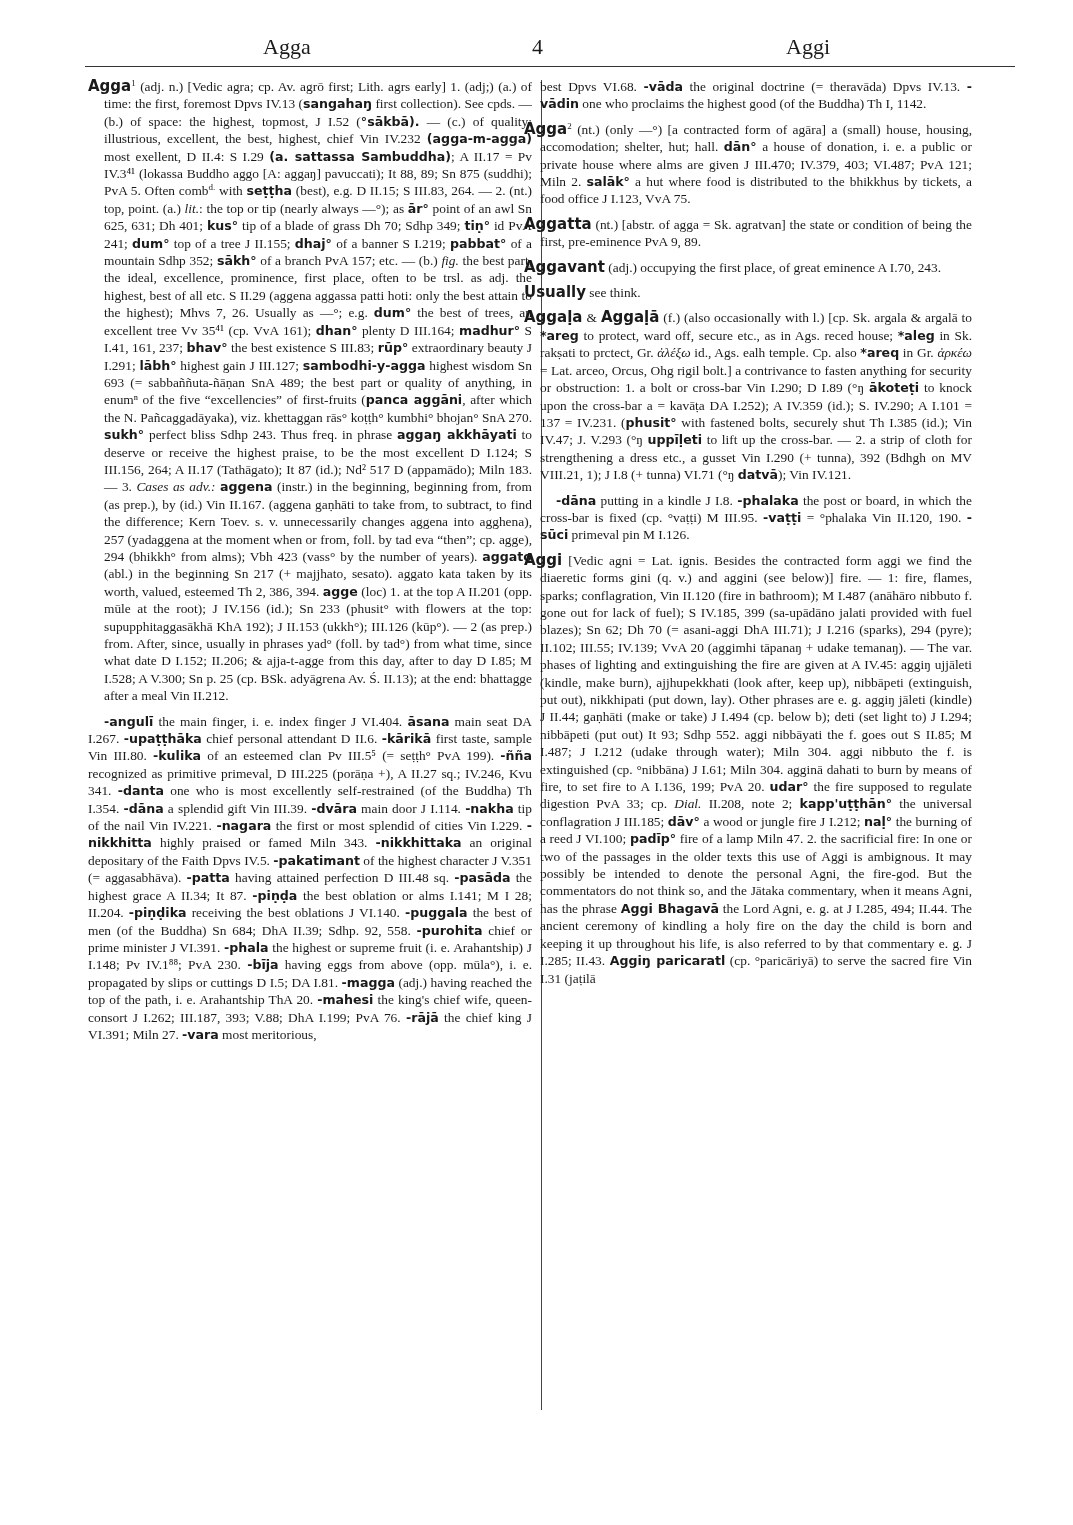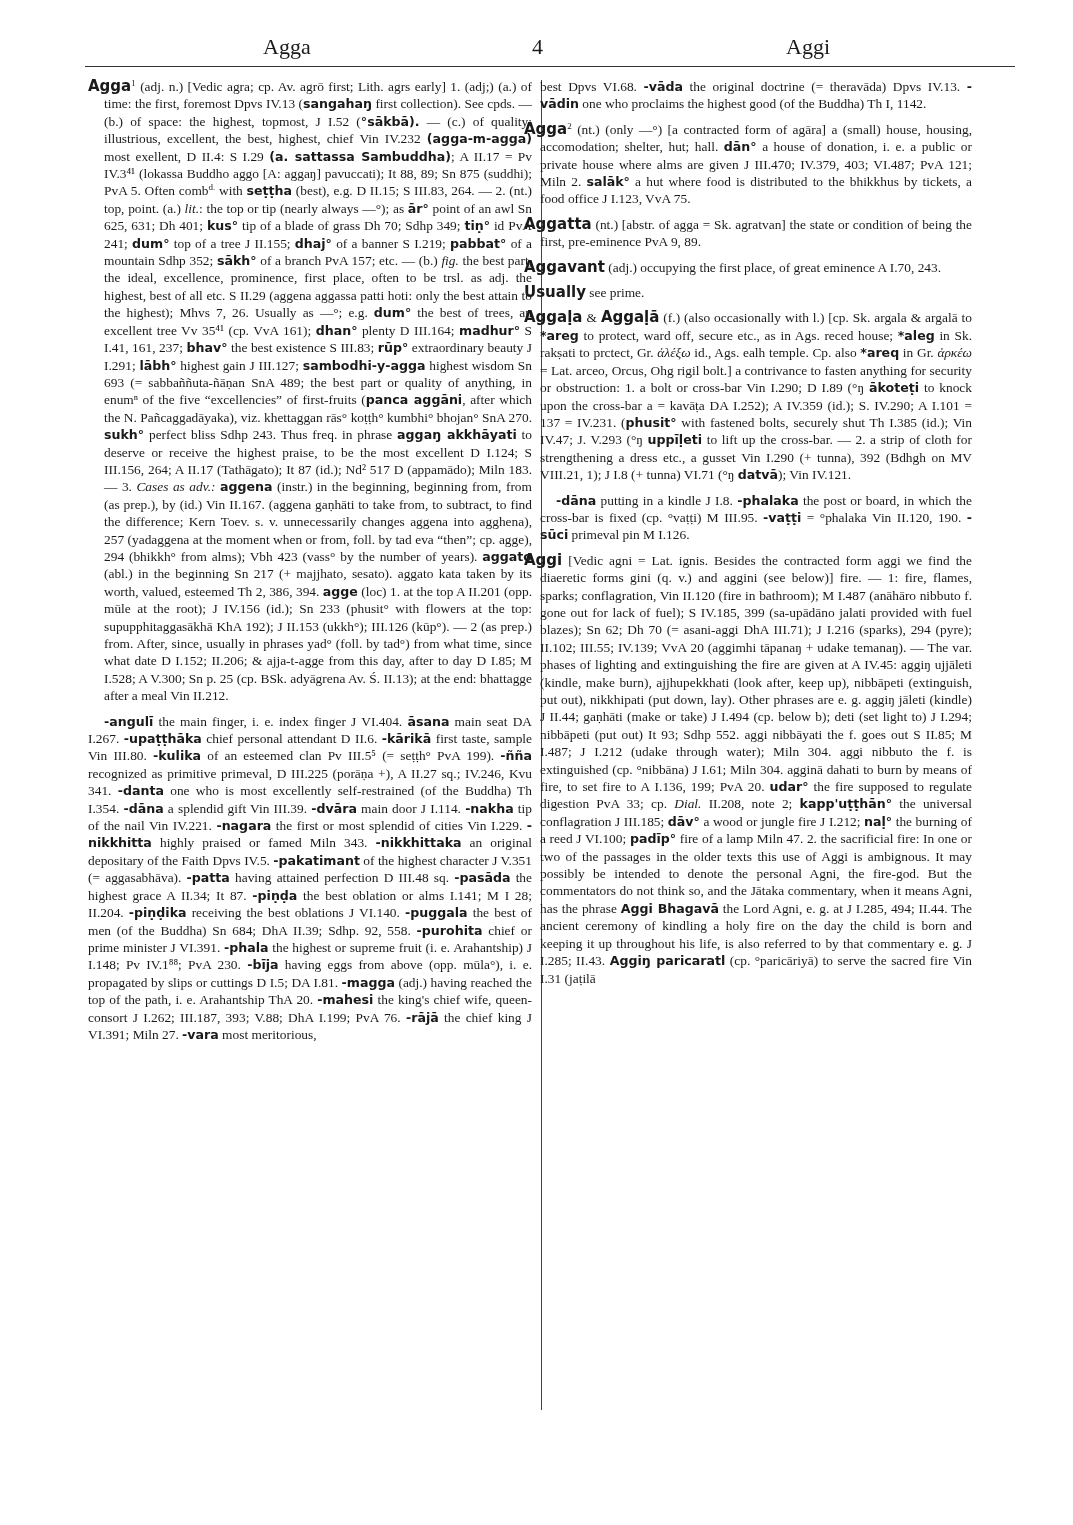--- a/index.html
+++ b/index.html
@@ -37,17 +37,17 @@
 <div class="col col-left" id="col-left">
     <p class="entry"><span class="hw">Agga</span><span class="sup">1</span><span> (adj. n.) [Vedic agra; cp. Av. agrō first; Lith. agrs early] 1. (adj;) (a.) of time: the first, foremost Dpvs IV.13 (</span><span class="b">sangahaŋ</span><span> first collection). See cpds. — (b.) of space: the highest, topmost, J I.52 (</span><span class="b">°sākbā).</span><span> — (c.) of quality: illustrious, excellent, the best, highest, chief Vin IV.232 </span><span class="b">(agga-m-agga)</span><span> most exellent, D II.4: S I.29 </span><span class="b">(a. sattassa Sambuddha)</span><span>; A II.17 = Pv IV.3⁴¹ (lokassa Buddho aggo [A: aggaŋ] pavuccati); It 88, 89; Sn 875 (suddhi); PvA 5. Often comb</span><span class="sup">d.</span><span> with </span><span class="b">seṭṭha</span><span> (best), e.g. D II.15; S III.83, 264. — 2. (nt.) top, point. (a.) </span><span class="i">lit.</span><span>: the top or tip (nearly always —°); as </span><span class="b">ār°</span><span> point of an awl Sn 625, 631; Dh 401; </span><span class="b">kus°</span><span> tip of a blade of grass Dh 70; Sdhp 349; </span><span class="b">tiṇ°</span><span> id PvA 241; </span><span class="b">dum°</span><span> top of a tree J II.155; </span><span class="b">dhaj°</span><span> of a banner S I.219; </span><span class="b">pabbat°</span><span> of a mountain Sdhp 352; </span><span class="b">sākh°</span><span> of a branch PvA 157; etc. — (b.) </span><span class="i">fig.</span><span> the best part, the ideal, excellence, prominence, first place, often to be trsl. as adj. the highest, best of all etc. S II.29 (aggena aggassa patti hoti: only the best attain to the highest); Mhvs 7, 26. Usually as —°; e.g. </span><span class="b">dum°</span><span> the best of trees, an excellent tree Vv 35⁴¹ (cp. VvA 161); </span><span class="b">dhan°</span><span> plenty D III.164; </span><span class="b">madhur°</span><span> S I.41, 161, 237; </span><span class="b">bhav°</span><span> the best existence S III.83; </span><span class="b">rūp°</span><span> extraordinary beauty J I.291; </span><span class="b">lābh°</span><span> highest gain J III.127; </span><span class="b">sambodhi-y-agga</span><span> highest wisdom Sn 693 (= sabbaññuta-ñāṇan SnA 489; the best part or quality of anything, in enumⁿ of the five “excellencies” of first-fruits (</span><span class="b">panca aggāni</span><span>, after which the N. Pañcaggadāyaka), viz. khettaggan rās° koṭṭh° kumbhi° bhojan° SnA 270. </span><span class="b">sukh°</span><span> perfect bliss Sdhp 243. Thus freq. in phrase </span><span class="b">aggaŋ akkhāyati</span><span> to deserve or receive the highest praise, to be the most excellent D I.124; S III.156, 264; A II.17 (Tathāgato); It 87 (id.); Nd² 517 D (appamādo); Miln 183. — 3. </span><span class="i">Cases as adv.:</span><span> </span><span class="b">aggena</span><span> (instr.) in the beginning, beginning from, from (as prep.), by (id.) Vin II.167. (aggena gaṇhāti to take from, to subtract, to find the difference; Kern Toev. s. v. unnecessarily changes aggena into agghena), 257 (yadaggena at the moment when or from, foll. by tad eva “then”; cp. agge), 294 (bhikkh° from alms); Vbh 423 (vass° by the number of years). </span><span class="b">aggato</span><span> (abl.) in the beginning Sn 217 (+ majjhato, sesato). aggato kata taken by its worth, valued, esteemed Th 2, 386, 394. </span><span class="b">agge</span><span> (loc) 1. at the top A II.201 (opp. mūle at the root); J IV.156 (id.); Sn 233 (phusit° with flowers at the top: supupphitaggasākhā KhA 192); J II.153 (ukkh°); III.126 (kūp°). — 2 (as prep.) from. After, since, usually in phrases yad° (foll. by tad°) from what time, since what date D I.152; II.206; &amp; ajja-t-agge from this day, after to day D I.85; M I.528; A V.300; Sn p. 25 (cp. BSk. adyāgrena Av. Ś. II.13); at the end: bhattagge after a meal Vin II.212.</span></p>
     <p class="entry sub"><span class="b">-angulī</span><span> the main finger, i. e. index finger J VI.404. </span><span class="b">āsana</span><span> main seat DA I.267. </span><span class="b">-upaṭṭhāka</span><span> chief personal attendant D II.6. </span><span class="b">-kārikā</span><span> first taste, sample Vin III.80. </span><span class="b">-kulika</span><span> of an esteemed clan Pv III.5⁵ (= seṭṭh° PvA 199). </span><span class="b">-ñña</span><span> recognized as primitive primeval, D III.225 (porāṇa +), A II.27 sq.; IV.246, Kvu 341. </span><span class="b">-danta</span><span> one who is most excellently self-restrained (of the Buddha) Th I.354. </span><span class="b">-dāna</span><span> a splendid gift Vin III.39. </span><span class="b">-dvāra</span><span> main door J I.114. </span><span class="b">-nakha</span><span> tip of the nail Vin IV.221. </span><span class="b">-nagara</span><span> the first or most splendid of cities Vin I.229. </span><span class="b">-nikkhitta</span><span> highly praised or famed Miln 343. </span><span class="b">-nikkhittaka</span><span> an original depositary of the Faith Dpvs IV.5. </span><span class="b">-pakatimant</span><span> of the highest character J V.351 (= aggasabhāva). </span><span class="b">-patta</span><span> having attained perfection D III.48 sq. </span><span class="b">-pasāda</span><span> the highest grace A II.34; It 87. </span><span class="b">-piṇḍa</span><span> the best oblation or alms I.141; M I 28; II.204. </span><span class="b">-piṇḍika</span><span> receiving the best oblations J VI.140. </span><span class="b">-puggala</span><span> the best of men (of the Buddha) Sn 684; DhA II.39; Sdhp. 92, 558. </span><span class="b">-purohita</span><span> chief or prime minister J VI.391. </span><span class="b">-phala</span><span> the highest or supreme fruit (i. e. Arahantship) J I.148; Pv IV.1⁸⁸; PvA 230. </span><span class="b">-bīja</span><span> having eggs from above (opp. mūla°), i. e. propagated by slips or cuttings D I.5; DA I.81. </span><span class="b">-magga</span><span> (adj.) having reached the top of the path, i. e. Arahantship ThA 20. </span><span class="b">-mahesi</span><span> the king's chief wife, queen-consort J I.262; III.187, 393; V.88; DhA I.199; PvA 76. </span><span class="b">-rājā</span><span> the chief king J VI.391; Miln 27. </span><span class="b">-vara</span><span> most meritorious,</span></p>
   </div>
 <div class="col-divider"></div>
 <div class="col col-right" id="col-right">
     <p class="entry cont"><span>best Dpvs VI.68. </span><span class="b">-vāda</span><span> the original doctrine (= theravāda) Dpvs IV.13. </span><span class="b">-vādin</span><span> one who proclaims the highest good (of the Buddha) Th I, 1142.</span></p>
     <p class="entry"><span class="hw">Agga</span><span class="sup">2</span><span> (nt.) (only —°) [a contracted form of agāra] a (small) house, housing, accomodation; shelter, hut; hall. </span><span class="b">dān°</span><span> a house of donation, i. e. a public or private house where alms are given J III.470; IV.379, 403; VI.487; PvA 121; Miln 2. </span><span class="b">salāk°</span><span> a hut where food is distributed to the bhikkhus by tickets, a food office J I.123, VvA 75.</span></p>
     <p class="entry"><span class="hw">Aggatta</span><span> (nt.) [abstr. of agga = Sk. agratvan] the state or condition of being the first, pre-eminence PvA 9, 89.</span></p>
     <p class="entry"><span class="hw">Aggavant</span><span> (adj.) occupying the first place, of great eminence A I.70, 243.</span></p>
-    <p class="entry"><span class="hw">Usually</span><span> see prime.</span></p>
+    <p class="entry"><span class="hw">Usually</span><span> see think.</span></p>
     <p class="entry"><span class="hw">Aggaḷa</span><span> &amp; </span><span class="hw">Aggaḷā</span><span> (f.) (also occasionally with l.) [cp. Sk. argala &amp; argalā to </span><span class="b">*areg</span><span> to protect, ward off, secure etc., as in Ags. reced house; </span><span class="b">*aleg</span><span> in Sk. rakṣati to prctect, Gr. </span><span class="i">ἀλέξω</span><span> id., Ags. ealh temple. Cp. also </span><span class="b">*areq</span><span> in Gr. </span><span class="i">ἀρκέω</span><span> = Lat. arceo, Orcus, Ohg rigil bolt.] a contrivance to fasten anything for security or obstruction: 1. a bolt or cross-bar Vin I.290; D I.89 (°ŋ </span><span class="b">ākoteṭi</span><span> to knock upon the cross-bar a = kavāṭa DA I.252); A IV.359 (id.); S. IV.290; A I.101 = 137 = IV.231. (</span><span class="b">phusit°</span><span> with fastened bolts, securely shut Th I.385 (id.); Vin IV.47; J. V.293 (°ŋ </span><span class="b">uppīḷeti</span><span> to lift up the cross-bar. — 2. a strip of cloth for strengthening a dress etc., a gusset Vin I.290 (+ tunna), 392 (Bdhgh on MV VIII.21, 1); J I.8 (+ tunna) VI.71 (°ŋ </span><span class="b">datvā</span><span>); Vin IV.121.</span></p>
     <p class="entry sub2"><span class="b">-dāna</span><span> putting in a kindle J I.8. </span><span class="b">-phalaka</span><span> the post or board, in which the cross-bar is fixed (cp. °vaṭṭi) M III.95. </span><span class="b">-vaṭṭi</span><span> = °phalaka Vin II.120, 190. </span><span class="b">-sūci</span><span> primeval pin M I.126.</span></p>
     <p class="entry"><span class="hw">Aggi</span><span> [Vedic agni = Lat. ignis. Besides the contracted form aggi we find the diaeretic forms gini (q. v.) and aggini (see below)] fire. — 1: fire, flames, sparks; conflagration, Vin II.120 (fire in bathroom); M I.487 (anāhāro nibbuto f. gone out for lack of fuel); S IV.185, 399 (sa-upādāno jalati provided with fuel blazes); Sn 62; Dh 70 (= asani-aggi DhA III.71); J I.216 (sparks), 294 (pyre); II.102; III.55; IV.139; VvA 20 (aggimhi tāpanaŋ + udake temanaŋ). — The var. phases of lighting and extinguishing the fire are given at A IV.45: aggiŋ ujjāleti (kindle, make burn), ajjhupekkhati (look after, keep up), nibbāpeti (extinguish, put out), nikkhipati (put down, lay). Other phrases are e. g. aggiŋ jāleti (kindle) J II.44; gaṇhāti (make or take) J I.494 (cp. below b); deti (set light to) J I.294; nibbāpeti (put out) It 93; Sdhp 552. aggi nibbāyati the f. goes out S II.85; M I.487; J I.212 (udake through water); Miln 304. aggi nibbuto the f. is extinguished (cp. °nibbāna) J I.61; Miln 304. agginā dahati to burn by means of fire, to set fire to A I.136, 199; PvA 20. </span><span class="b">udar°</span><span> the fire supposed to regulate digestion PvA 33; cp. </span><span class="i">Dial.</span><span> II.208, note 2; </span><span class="b">kapp'uṭṭhān°</span><span> the universal conflagration J III.185; </span><span class="b">dāv°</span><span> a wood or jungle fire J I.212; </span><span class="b">naḷ°</span><span> the burning of a reed J VI.100; </span><span class="b">padīp°</span><span> fire of a lamp Miln 47.  2. the sacrificial fire: In one or two of the passages in the older texts this use of Aggi is ambignous. It may possibly be intended to denote the personal Agni, the fire-god. But the commentators do not think so, and the Jātaka commentary, when it means Agni, has the phrase </span><span class="b">Aggi Bhagavā</span><span> the Lord Agni, e. g. at J I.285, 494; II.44. The ancient ceremony of kindling a holy fire on the day the child is born and keeping it up throughout his life, is also referred to by that commentary e. g. J I.285; II.43. </span><span class="b">Aggiŋ paricaratl</span><span> (cp. °paricāriyā) to serve the sacred fire Vin I.31 (jaṭilā</span></p>
   </div>
 
 </body></html>

